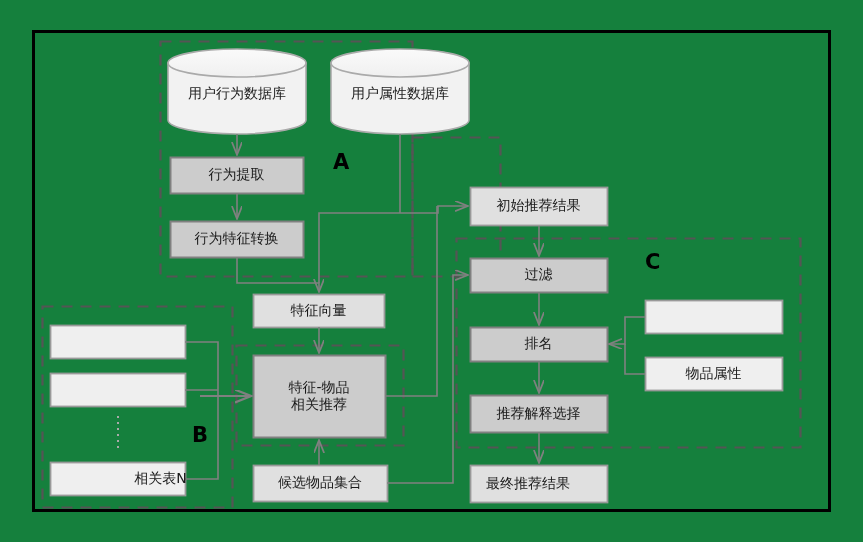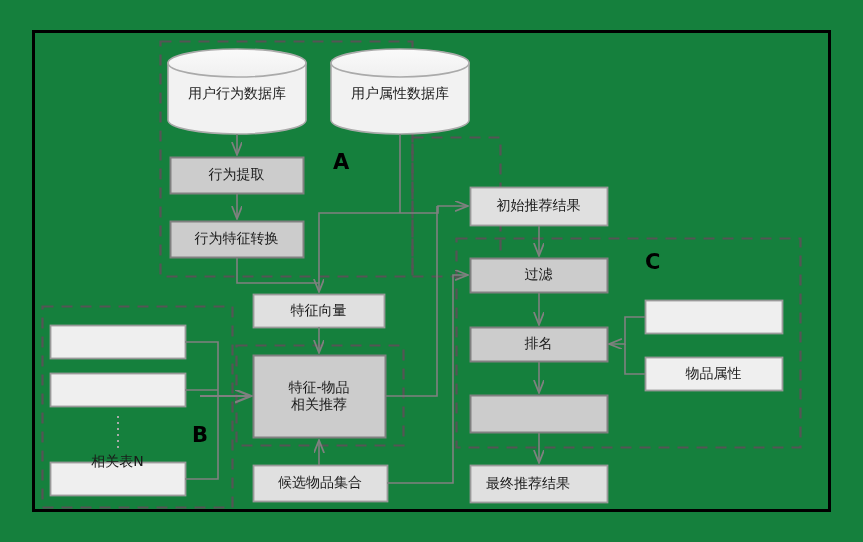--- a/index.html
+++ b/index.html
@@ -136,29 +136,30 @@
       <path d="M645,374 L625,374 L625,344"></path>
     </g>
   </svg>
 
   <div class="node-text" style="left:168px; top:74px; width:138px; height:40px;">用户行为数据库</div>
   <div class="node-text" style="left:331px; top:74px; width:138px; height:40px;">用户属性数据库</div>
   <div class="node-text" style="left:170px; top:157px; width:133px; height:36px;">行为提取</div>
   <div class="node-text" style="left:170px; top:221px; width:133px; height:36px;">行为特征转换</div>
   <div class="node-text" style="left:253px; top:294px; width:131px; height:33px;">特征向量</div>
 
-  <div class="node-text" style="left:50px; top:445px; width:135px; height:33px;">相关表N</div>
+  <div class="node-text" style="left:50px; top:462px; width:135px; height:33px;padding-left:43px;">相关表N</div>
 
   <div class="node-text" style="left:253px; top:355px; width:132px; height:82px;">特征-物品
 相关推荐</div>
   <div class="node-text" style="left:253px; top:465px; width:134px; height:36px;">候选物品集合</div>
 
   <div class="node-text" style="left:470px; top:187px; width:137px; height:38px;">初始推荐结果</div>
   <div class="node-text" style="left:470px; top:258px; width:137px; height:34px;">过滤</div>
   <div class="node-text" style="left:470px; top:327px; width:137px; height:34px;">排名</div>
+  <div class="node-text" style="left:470px; top:395px; width:137px; height:37px;">推荐解释选择</div>
   <div class="node-text" style="left:469px; top:465px; width:118px; height:37px;">最终推荐结果</div>
 
   <div class="node-text" style="left:645px; top:357px; width:137px; height:33px;text-align:center;">物品属性</div>
 
   <div class="group-letter" style="left:333px; top:150px;">A</div>
   <div class="group-letter" style="left:192px; top:423px;">B</div>
   <div class="group-letter" style="left:645px; top:250px;">C</div>
 
 </div>
 

